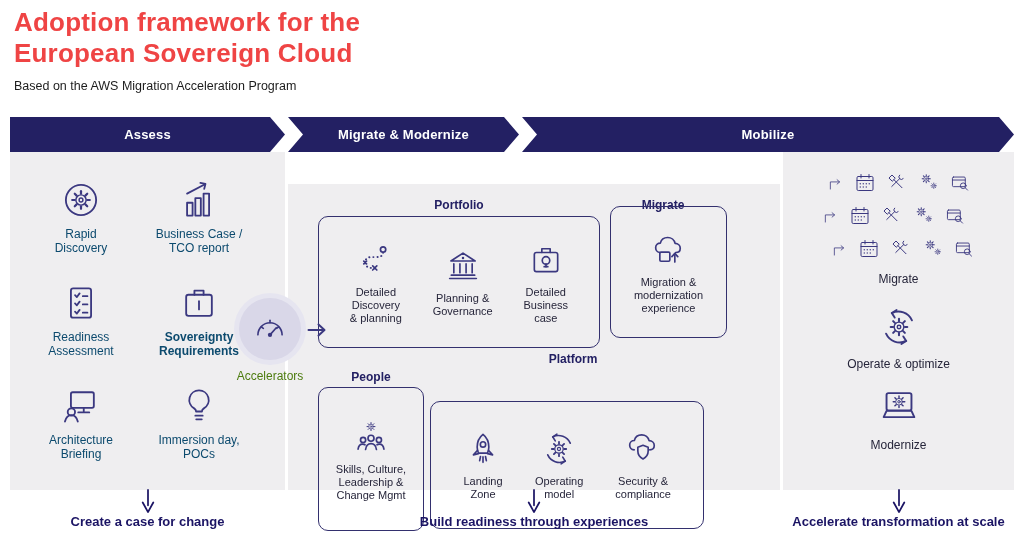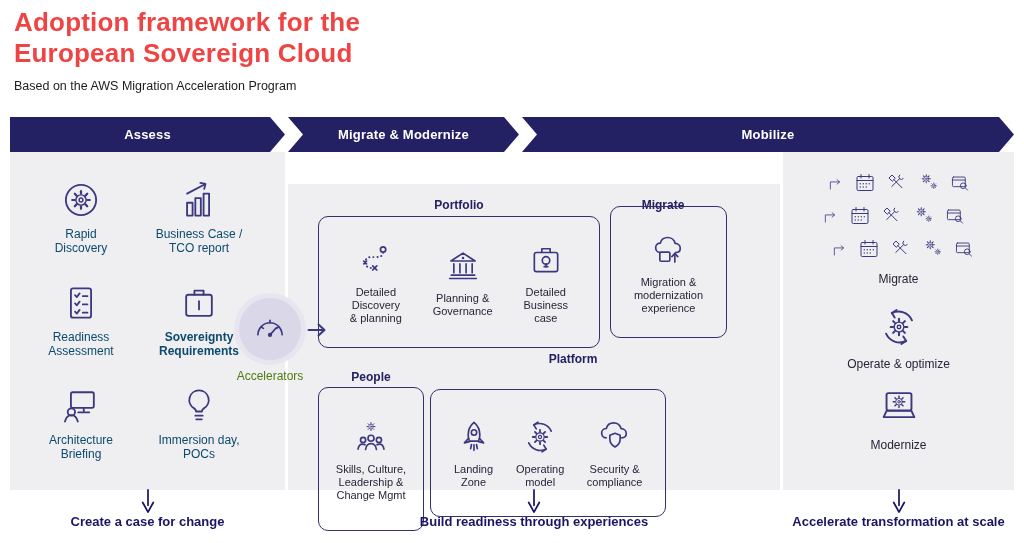--- a/index.html
+++ b/index.html
@@ -372,21 +372,21 @@
           <svg class="ic">
               <use href="#i-people"></use>
             </svg>
           <div class="lbl">Skills, Culture,
 Leadership &amp;
 Change Mgmt</div>
         </div>
       </div>
 
       <div class="gtitle" style="left:142px;top:168px;width:286px">Platform</div>
-      <div class="gbox" style="left:142px;top:205px;width:236px;height:128px">
+      <div class="gbox" style="left:142px;top:217px;width:274px;height:128px">
         <div class="bitem">
           <svg class="ic">
               <use href="#i-rocket"></use>
             </svg>
           <div class="lbl">Landing
 Zone</div>
         </div>
         <div class="bitem">
           <svg class="ic">
               <use href="#i-cycle"></use>

